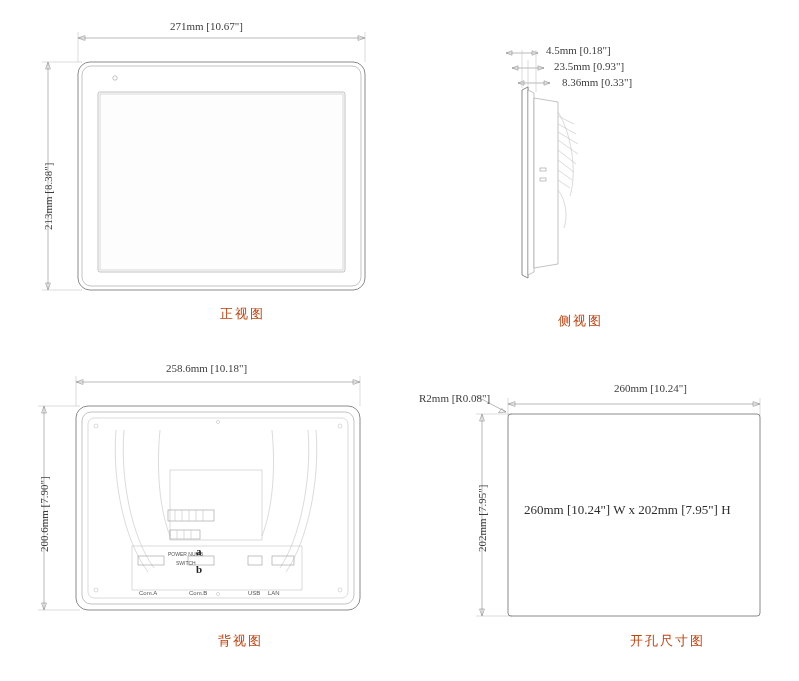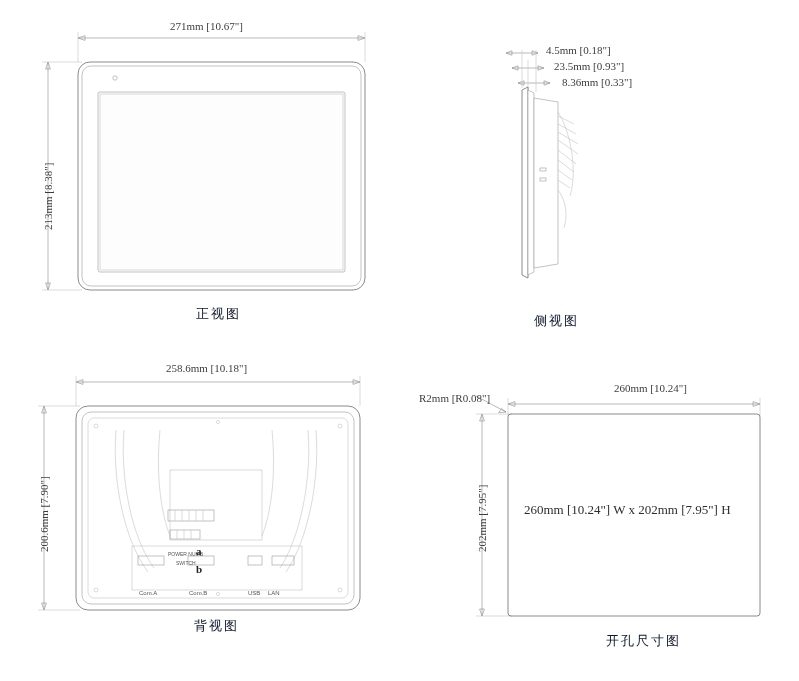--- a/index.html
+++ b/index.html
@@ -22,22 +22,23 @@
     height: 681px;
   }
   .view {
     position: absolute;
   }
   .caption {
     position: absolute;
     font-family: Liberation Sans, sans-serif;
     font-size: 13px;
     letter-spacing: 2px;
-    color: #0f172a;
-    white-space: nowrap;
+    color: #c2410c;
+    white-space: nowrap;
+    margin-left: 24px;
   }
   .dimtext {
     position: absolute;
     font-family: "Liberation Serif", serif;
     font-size: 11px;
     color: #3c3c3c;
     white-space: nowrap;
   }
   .dimtext.vert {
     transform-origin: 0 0;
@@ -223,21 +224,21 @@
 
   <div class="label-mini" style="left:168px; top:551px;">POWER  NUMB</div>
   <div class="label-mini" style="left:176px; top:560px;">SWITCH</div>
   <div class="label-ab" style="left:196px; top:545px;">a</div>
   <div class="label-ab" style="left:196px; top:563px;">b</div>
   <div class="label-mini" style="left:139px; top:590px; font-size:6px;">Com.A</div>
   <div class="label-mini" style="left:189px; top:590px; font-size:6px;">Com.B</div>
   <div class="label-mini" style="left:248px; top:590px; font-size:6px;">USB</div>
   <div class="label-mini" style="left:268px; top:590px; font-size:6px;">LAN</div>
 
-  <div class="caption" style="left:194px; top:617px;">背视图</div>
+  <div class="caption" style="left:194px; top:632px;">背视图</div>
 
   <div class="view" style="left:420px; top:380px; width:360px; height:250px;">
     <svg width="360" height="250" viewBox="0 0 360 250">
 
       <g>
         <line class="ln-dim" x1="88" y1="24" x2="340" y2="24"></line>
         <path class="ln-dim" d="M88 24 l7 -2.4 v4.8 z" fill="#8a8a8a" stroke="none"></path>
         <path class="ln-dim" d="M340 24 l-7 -2.4 v4.8 z" fill="#8a8a8a" stroke="none"></path>
         <line class="ln-light" x1="88" y1="18" x2="88" y2="36"></line>
         <line class="ln-light" x1="340" y1="18" x2="340" y2="36"></line>

